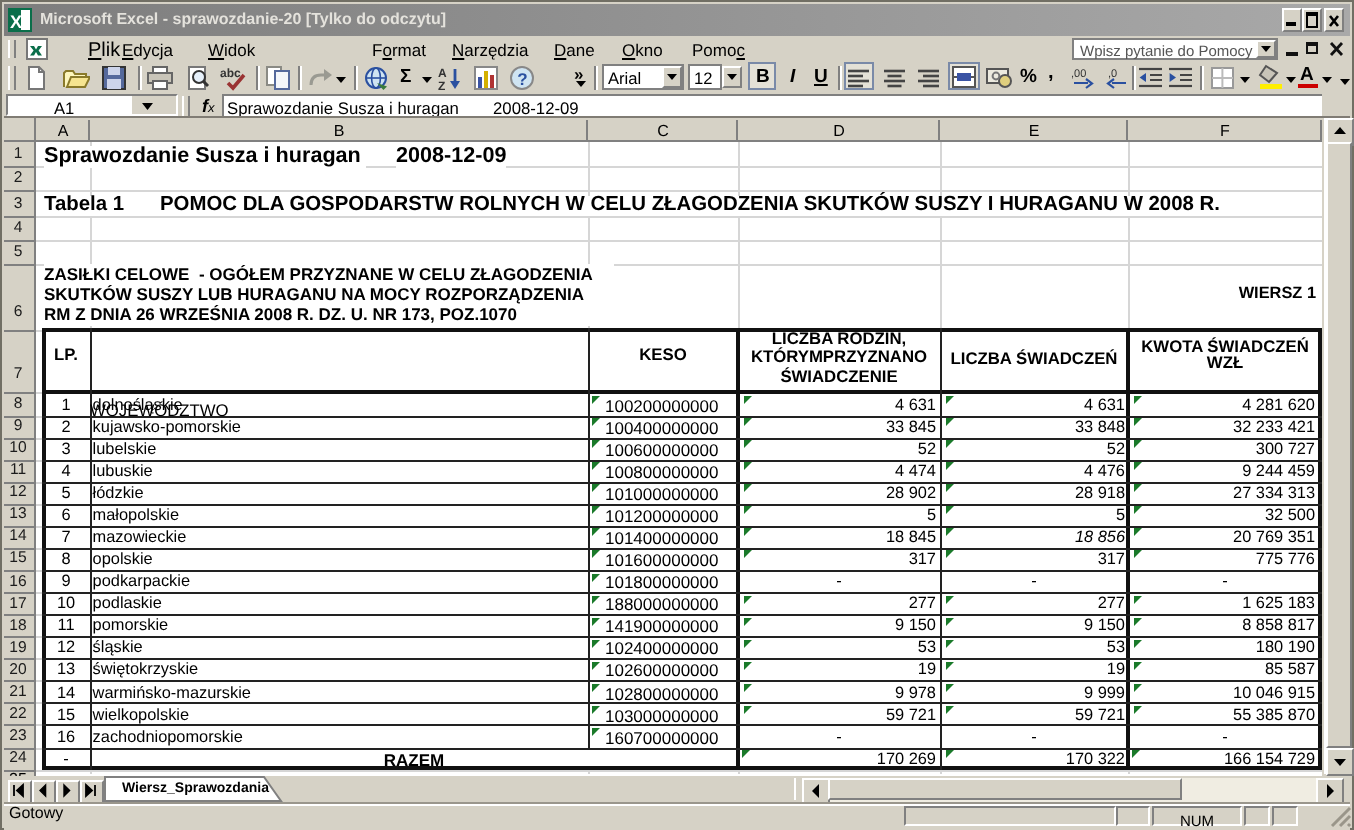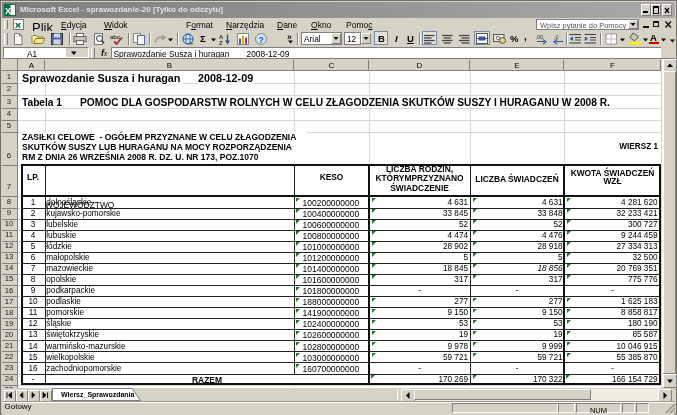--- a/index.html
+++ b/index.html
@@ -29,21 +29,21 @@
     </svg>
   </div>
 <div style="position:absolute;left:2px;top:18px;width:673px;height:13px;background:#d6d2c6;"></div>
 <div style="position:absolute;left:4px;top:20px;width:2px;height:9px;border-left:1px solid #fff;border-right:1px solid #808080;"></div>
 <div style="position:absolute;left:13px;top:19px;width:11px;height:11px;">
     <svg width="11" height="11" viewBox="0 0 11 11">
       <rect x="0.5" y="0.5" width="10" height="10" fill="#fff" stroke="#777"></rect>
       <path d="M2 4 L4 4 L5 5.8 L6 4 L8 4 L6.3 6.2 L8 8.8 L6 8.8 L5 7 L4 8.8 L2 8.8 L3.8 6.2 Z" fill="#0a6e4a"></path>
     </svg>
   </div>
-<div style="position:absolute;left:32px;top:21px;font-size:13px;color:#000;white-space:nowrap;line-height:1;"><u>P</u>lik</div>
+<div style="position:absolute;left:44px;top:21px;font-size:10px;color:#000;white-space:nowrap;line-height:1;"><u>P</u>lik</div>
 <div style="position:absolute;left:61px;top:21px;font-size:8.5px;color:#000;white-space:nowrap;line-height:1;"><u>E</u>dycja</div>
 <div style="position:absolute;left:104px;top:21px;font-size:8.5px;color:#000;white-space:nowrap;line-height:1;"><u>W</u>idok</div>
 <div style="position:absolute;left:144px;top:21px;font-size:8.5px;color:#000;white-space:nowrap;line-height:1;margin-top:20px;">Ws<u>t</u>aw</div>
 <div style="position:absolute;left:186px;top:21px;font-size:8.5px;color:#000;white-space:nowrap;line-height:1;">F<u>o</u>rmat</div>
 <div style="position:absolute;left:226px;top:21px;font-size:8.5px;color:#000;white-space:nowrap;line-height:1;"><u>N</u>arzędzia</div>
 <div style="position:absolute;left:277px;top:21px;font-size:8.5px;color:#000;white-space:nowrap;line-height:1;"><u>D</u>ane</div>
 <div style="position:absolute;left:311px;top:21px;font-size:8.5px;color:#000;white-space:nowrap;line-height:1;"><u>O</u>kno</div>
 <div style="position:absolute;left:346px;top:21px;font-size:8.5px;color:#000;white-space:nowrap;line-height:1;">Pomo<u>c</u></div>
 <div style="position:absolute;left:536px;top:19px;width:103px;height:11px;background:#fff;border:1px solid #808080;box-sizing:border-box;"></div>
 <div style="position:absolute;left:540px;top:21.5px;font-size:7.5px;color:#555;white-space:nowrap;line-height:1;">Wpisz pytanie do Pomocy</div>

